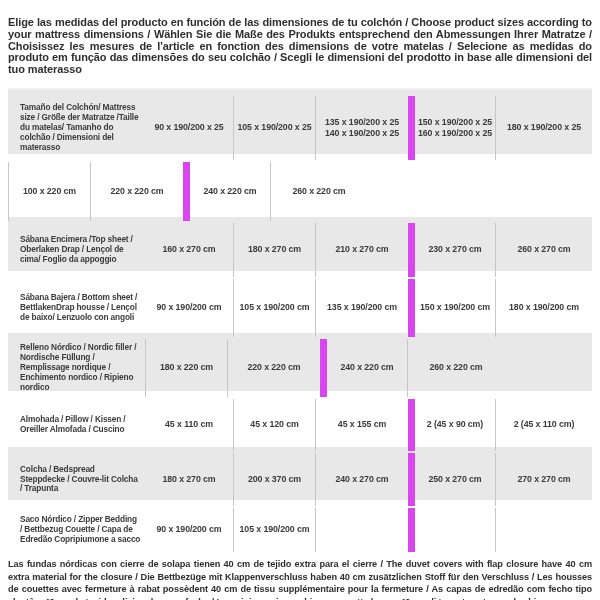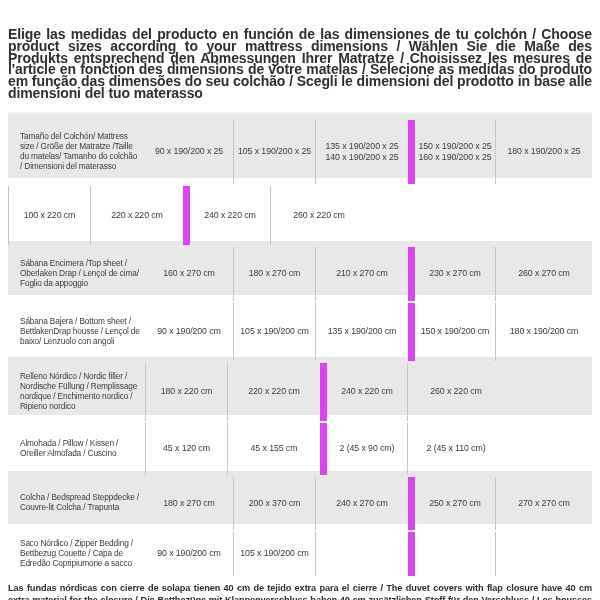--- a/index.html
+++ b/index.html
@@ -3,22 +3,22 @@
 <meta charset="utf-8">
 <style>
   html,body{margin:0;padding:0;}
   body{
     width:600px;height:600px;background:#ffffff;overflow:hidden;
     font-family:"Liberation Sans","DejaVu Sans",sans-serif;
     -webkit-font-smoothing:antialiased;
   }
   .page{width:584px;margin:0 auto;padding-top:13px;}
   .intro{
-    margin:16px 0 12px 0;
-    font-size:14px;font-weight:bold;color:#2f2f2f;
+    margin:4px 0 12px 0;
+    font-size:11px;font-weight:bold;color:#2f2f2f;
     line-height:11.8px;text-align:justify;text-align-last:left;
     letter-spacing:-0.1px;
   }
   .size-table{
     width:584px;border-top:2px solid #f2f2f2;
   }
   .row{
     display:flex;align-items:center;box-sizing:border-box;
     border-bottom:2px solid #ffffff;
   }
@@ -27,21 +27,21 @@
   .row:nth-child(2){height:61px;}
   .row:nth-child(3){height:56px;}
   .row:nth-child(4){height:60px;align-items:center;}
   .row:nth-child(5){height:60px;}
   .row:nth-child(6){height:54px;}
   .row:nth-child(7){height:55px;}
   .row:nth-child(8){height:46px;}
   .cell{
     box-sizing:border-box;height:100%;
     display:flex;align-items:center;
-    font-weight:normal;color:#3b3b3b;margin-top:12px;
+    font-weight:bold;color:#3b3b3b;margin-top:12px;
   }
   .cell.label{
     width:137px;padding-left:12px;padding-right:4px;
     font-size:8.3px;line-height:9.8px;text-align:left;
     letter-spacing:-0.15px;
   }
   .cell.val{
     justify-content:center;text-align:center;
     font-size:8.8px;line-height:11px;white-space:pre-line;
     letter-spacing:-0.1px;
@@ -98,20 +98,21 @@
       </div>
       <div class="row gray">
         <div class="cell label">Relleno Nórdico / Nordic filler / Nordische Füllung / Remplissage nordique / Enchimento nordico / Ripieno nordico</div>
         <div class="cell val c2">180 x 220 cm</div>
         <div class="cell val c3">220 x 220 cm</div>
         <div class="cell val c4">240 x 220 cm</div>
         <div class="cell val c5">260 x 220 cm</div>
       </div>
       <div class="row">
         <div class="cell label">Almohada  / Pillow / Kissen / Oreiller Almofada / Cuscino</div>
+        <div class="cell val c1">45 x 110 cm</div>
         <div class="cell val c2">45 x 120 cm</div>
         <div class="cell val c3">45 x 155 cm</div>
         <div class="cell val c4">2 (45 x 90 cm)</div>
         <div class="cell val c5">2 (45 x 110 cm)</div>
       </div>
       <div class="row gray">
         <div class="cell label">Colcha / Bedspread Steppdecke / Couvre-lit Colcha / Trapunta</div>
         <div class="cell val c1">180 x 270 cm</div>
         <div class="cell val c2">200 x 370 cm</div>
         <div class="cell val c3">240 x 270 cm</div>

